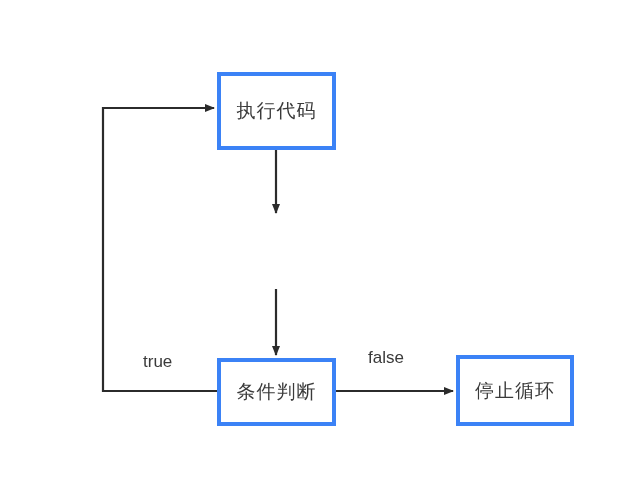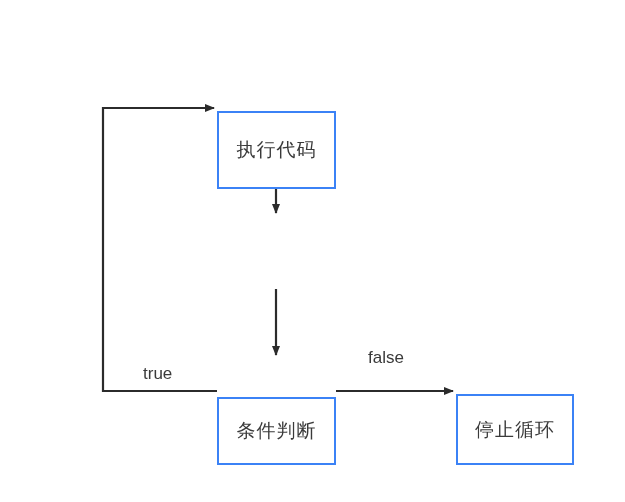--- a/index.html
+++ b/index.html
@@ -16,43 +16,42 @@
   #canvas {
     position: relative;
     width: 625px;
     height: 502px;
     background: #ffffff;
   }
   .node {
     position: absolute;
     box-sizing: border-box;
     background: #ffffff;
-    border: 2px solid #3b82f6;
+    border: 4px solid #3b82f6;
     display: flex;
     align-items: center;
     justify-content: center;
     color: #3a3a3a;
     font-size: 19px;
     letter-spacing: 1px;
     z-index: 3;
-    margin-top: 39px;
   }
   #node-exec   { left: 217px; top: 72px;  width: 119px; height: 78px; }
   #node-var    { left: 217px; top: 216px; width: 119px; height: 73px; }
   #node-cond   { left: 217px; top: 358px; width: 119px; height: 68px; }
   #node-stop   { left: 456px; top: 355px; width: 118px; height: 71px; }
 
   .edge-label {
     position: absolute;
     color: #3a3a3a;
     font-size: 17px;
     z-index: 4;
     white-space: nowrap;
   }
-  #label-true  { left: 143px; top: 364px; }
+  #label-true  { left: 143px; top: 352px; }
   #label-false { left: 368px; top: 348px; }
 
   #flow-svg {
     position: absolute;
     left: 0;
     top: 0;
     width: 625px;
     height: 502px;
     z-index: 2;
   }

